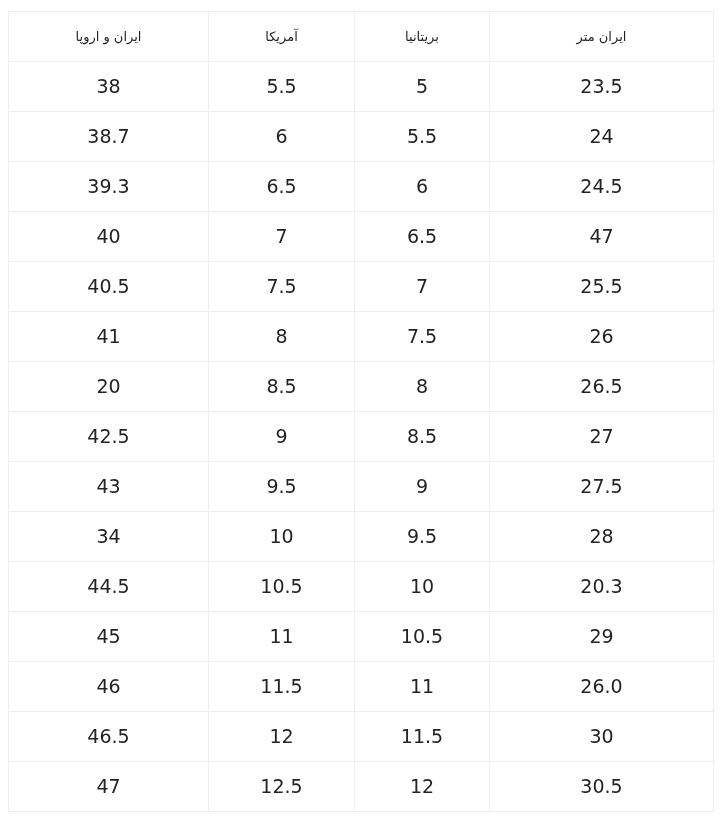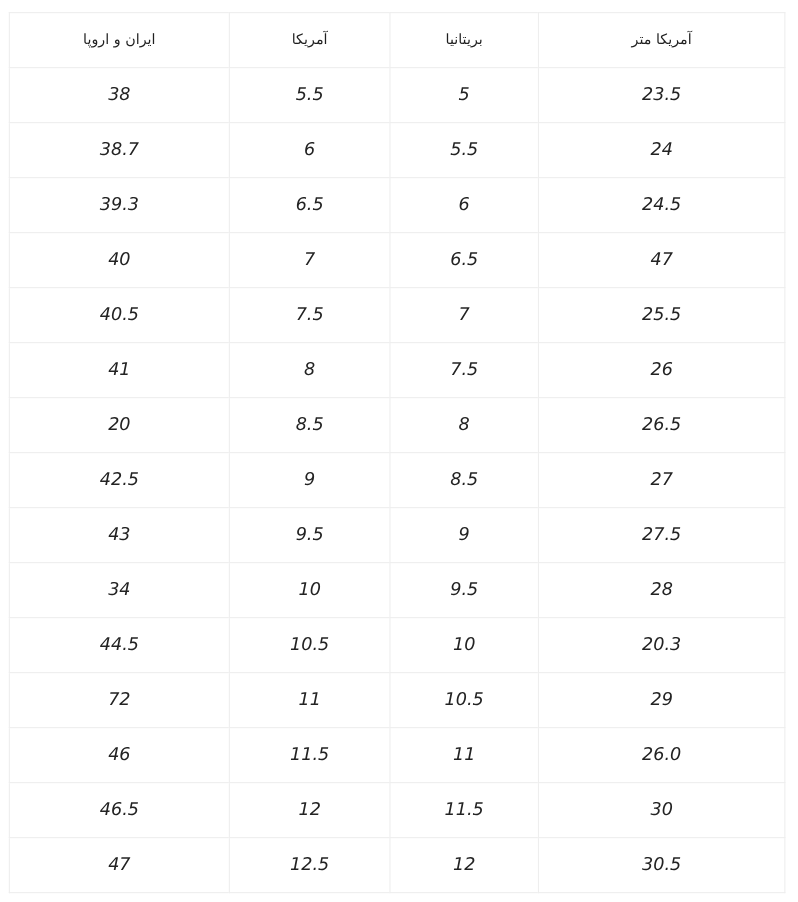--- a/index.html
+++ b/index.html
@@ -48,44 +48,43 @@
     overflow: hidden;
   }
   .size-table th {
     font-weight: 400;
     font-size: 13px;
     line-height: 1.5;
     color: #1f1f1f;
   }
   .size-table td {
     font-weight: 400;
-    font-size: 16px;
+    font-size: 19px;
     line-height: 1.4;
     color: #232323;
-    font-style: italic;
   }
   .size-table td.num {
     direction: ltr;
     unicode-bidi: isolate;
   }
 </style>
 </head>
 <body>
 
 <div class="page">
   <table class="size-table">
     <colgroup>
       <col class="c-cm">
       <col class="c-uk">
       <col class="c-us">
       <col class="c-eu">
     </colgroup>
     <thead>
       <tr>
-        <th>آمریکا متر</th>
+        <th>ایران متر</th>
         <th>بریتانیا</th>
         <th>آمریکا</th>
         <th>ایران و اروپا</th>
       </tr>
     </thead>
     <tbody id="table-body">
         <tr>
           <td class="num">23.5</td>
           <td class="num">5</td>
           <td class="num">5.5</td>
@@ -148,21 +147,21 @@
         <tr>
           <td class="num">20.3</td>
           <td class="num">10</td>
           <td class="num">10.5</td>
           <td class="num">44.5</td>
         </tr>
         <tr>
           <td class="num">29</td>
           <td class="num">10.5</td>
           <td class="num">11</td>
-          <td class="num">72</td>
+          <td class="num">45</td>
         </tr>
         <tr>
           <td class="num">26.0</td>
           <td class="num">11</td>
           <td class="num">11.5</td>
           <td class="num">46</td>
         </tr>
         <tr>
           <td class="num">30</td>
           <td class="num">11.5</td>

